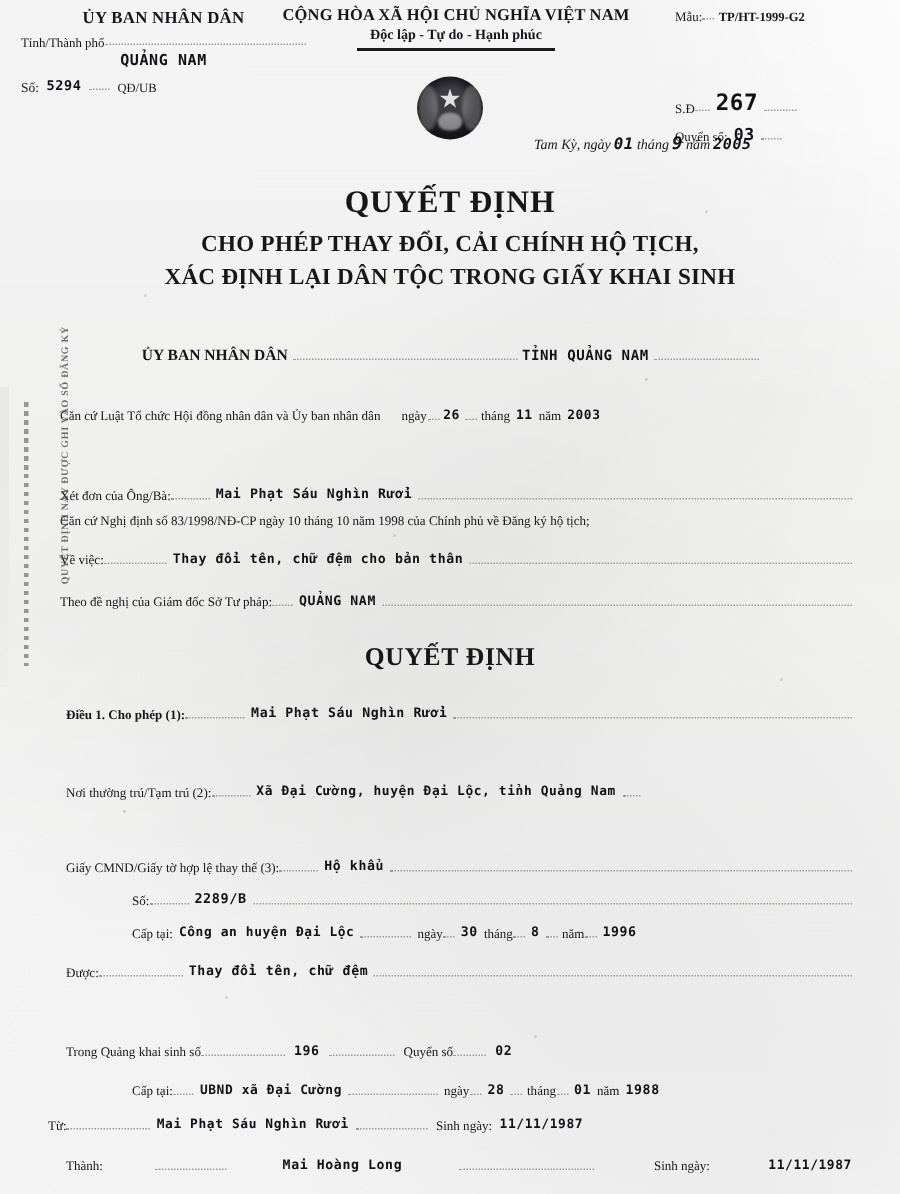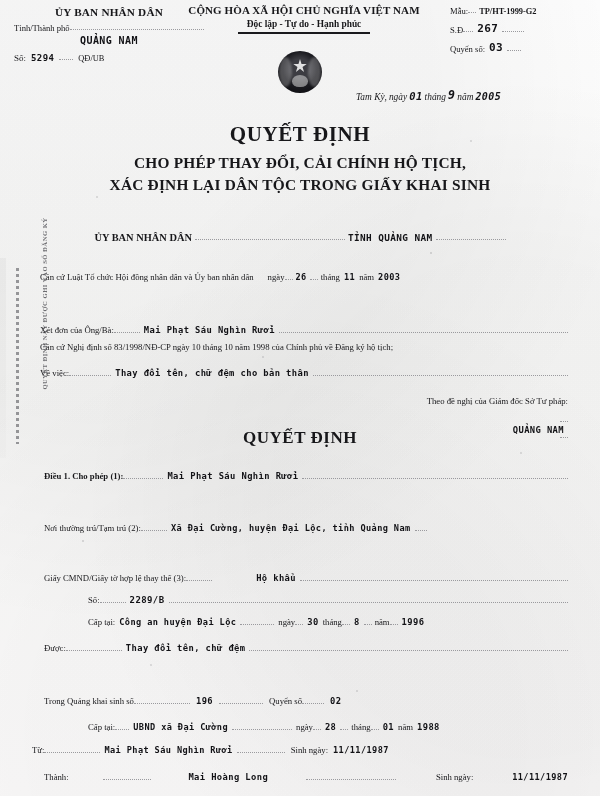--- a/index.html
+++ b/index.html
@@ -170,21 +170,21 @@
 
     <div class="hdr-right">
       <div class="hr-row">
         <span class="lbl pr">Mẫu:</span>
         <span class="dots" style="flex:0 0 8px;"></span>
         <span class="pr" style="padding-left:3px;font-weight:700;font-size:8.4px;">TP/HT-1999-G2</span>
       </div>
       <div class="hr-row">
         <span class="lbl pr">S.Đ</span>
         <span class="dots" style="flex:0 0 10px;"></span>
-        <span class="hand" style="font-size:11px;padding:0 4px;">267</span>
+        <span class="hand" style="font-size:15px;padding:0 4px;margin-top:37px;">267</span>
         <span class="dots" style="flex:0 0 22px;"></span>
       </div>
       <div class="hr-row">
         <span class="lbl pr">Quyển số:</span>
         <span class="hand" style="font-size:11px;padding:0 4px;">03</span>
         <span class="dots" style="flex:0 0 14px;"></span>
       </div>
     </div>
 
     <div class="dateline">
@@ -235,21 +235,21 @@
     <span class="dots"></span>
   </div>
 
   <div class="row" style="left:40px;top:368px;width:528px;">
     <span class="lbl pr">Về việc:</span>
     <span class="dots" style="flex:0 0 42px;"></span>
     <span class="val hand" style="font-size:8.8px;">Thay đổi tên, chữ đệm cho bản thân</span>
     <span class="dots"></span>
   </div>
 
-  <div class="row" style="left:40px;top:396px;width:528px;flex-direction:column;">
+  <div class="row" style="left:40px;top:396px;width:528px;">
     <span class="lbl pr">Theo đề nghị của Giám đốc Sở Tư pháp:</span>
     <span class="dots" style="flex:0 0 14px;"></span>
     <span class="val hand" style="font-size:8.8px;">QUẢNG NAM</span>
     <span class="dots"></span>
   </div>
 
   <div class="t3 pr">QUYẾT ĐỊNH</div>
 
   <div class="row" style="left:44px;top:471px;width:524px;">
     <span class="lbl pr" style="font-weight:700;">Điều 1. Cho phép (1):</span>
@@ -261,21 +261,21 @@
   <div class="row" style="left:44px;top:523px;width:524px;">
     <span class="lbl pr">Nơi thường trú/Tạm trú (2):</span>
     <span class="dots" style="flex:0 0 26px;"></span>
     <span class="val hand" style="font-size:8.6px;">Xã Đại Cường, huyện Đại Lộc, tỉnh Quảng Nam</span>
     <span class="dots" style="flex:0 0 12px;"></span>
   </div>
 
   <div class="row" style="left:44px;top:573px;width:524px;">
     <span class="lbl pr">Giấy CMND/Giấy tờ hợp lệ thay thế (3):</span>
     <span class="dots" style="flex:0 0 26px;"></span>
-    <span class="val hand" style="font-size:8.8px;margin-left:40px;">Hộ khẩu</span>
+    <span class="val hand" style="font-size:8.8px;">Hộ khẩu</span>
     <span class="dots"></span>
   </div>
 
   <div class="row" style="left:88px;top:595px;width:480px;">
     <span class="lbl pr">Số:</span>
     <span class="dots" style="flex:0 0 26px;"></span>
     <span class="val hand" style="font-size:9px;">2289/B</span>
     <span class="dots"></span>
   </div>
 

